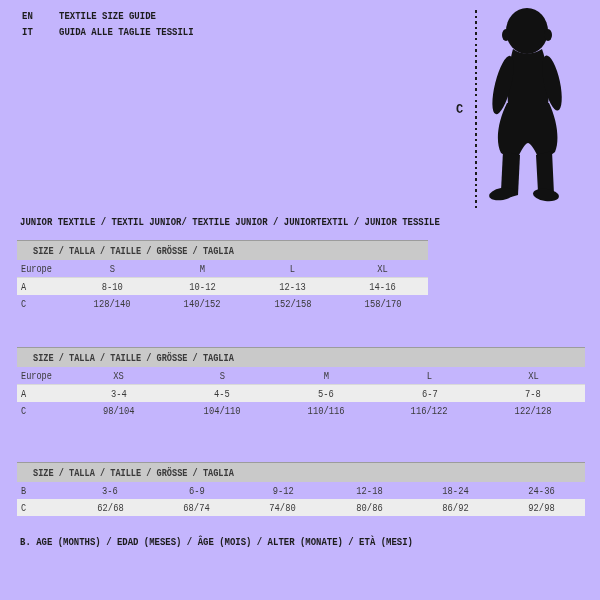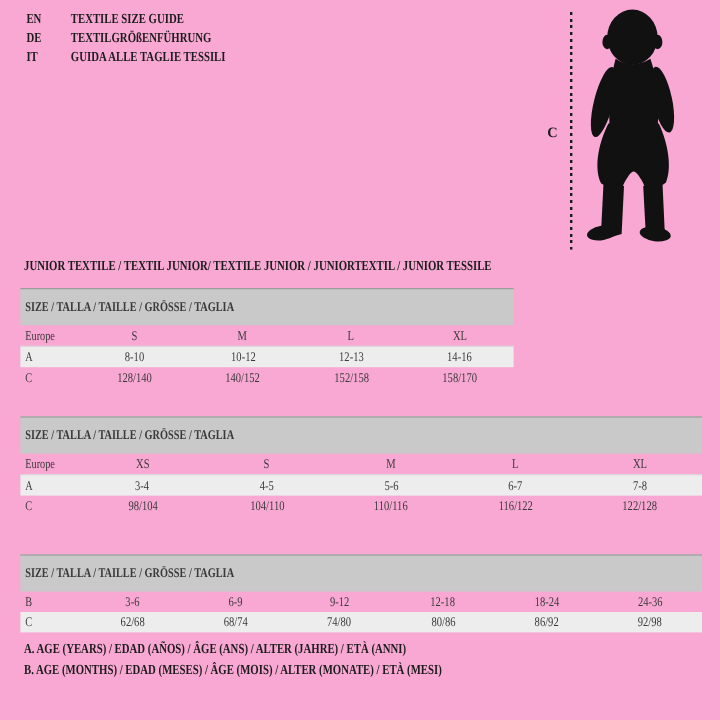--- a/index.html
+++ b/index.html
@@ -1,18 +1,18 @@
 <!DOCTYPE html>
 <html><head>
 <meta charset="utf-8">
 <style>
   html,body{margin:0;padding:0;background:#fff;}
   .page{
-    position:relative;width:600px;height:600px;background:#f9a8d4;overflow:hidden;
-    font-family:Liberation Serif, serif;color:#1c1c1c;
+    position:relative;width:600px;height:600px;background:#c4b5fd;overflow:hidden;
+    font-family:Liberation Mono, monospace;color:#1c1c1c;
   }
   
   .cx{display:inline-block;transform:scaleX(0.78);transform-origin:0 50%;white-space:nowrap;}
   .cxc{display:inline-block;transform:scaleX(0.8);transform-origin:50% 50%;white-space:nowrap;}
 
   
   .langs{position:absolute;left:22px;top:8px;}
   .lang-row{height:16px;line-height:16px;font-size:11.5px;font-weight:bold;}
   .lang-code{display:inline-block;width:37px;}
 
@@ -21,43 +21,40 @@
     background:repeating-linear-gradient(to bottom,#1c1c1c 0 2.5px,transparent 2.5px 5.6px);}
   .measure-c{position:absolute;left:456px;top:103px;font-size:12px;font-weight:bold;}
   .baby{position:absolute;left:481px;top:5px;}
 
   
   .sec-title{position:absolute;left:20px;font-size:11.5px;font-weight:bold;line-height:16px;}
   .sub{font-size:8px;vertical-align:-2px;}
 
   
   .tbl{position:absolute;left:17px;}
-  .bar{box-sizing:border-box;height:31px;background:#c9c9c9;border-top:1px solid #9c9c9c;
-    display:flex;align-items:center;padding-left:4px;font-size:11px;font-weight:bold;color:#3a3a3a;}
+  .bar{box-sizing:border-box;height:20px;background:#c9c9c9;border-top:1px solid #9c9c9c;
+    display:flex;align-items:center;padding-left:16px;font-size:11px;font-weight:bold;color:#3a3a3a;}
   .trow{display:flex;align-items:center;height:17px;font-size:11px;color:#3a3a3a;}
   .trow.alt{background:#ededed;}
   .trow.uline{border-bottom:1px solid #d9d9d9;}
   .lbl{box-sizing:border-box;width:50px;padding-left:4px;flex:none;}
   .cell{flex:1;text-align:center;}
 
   
   .legend{position:absolute;left:20px;top:533px;}
   .legend-row{height:17.5px;line-height:17.5px;font-size:11.5px;font-weight:bold;}
 </style>
 </head>
 <body>
 
 <div class="page">
 
   <div class="langs">
     <div class="lang-row">
       <span class="lang-code"><span class="cx">EN</span></span><span class="cx">TEXTILE SIZE GUIDE</span>
-    </div>
-    <div class="lang-row">
-      <span class="lang-code"><span class="cx">DE</span></span><span class="cx">TEXTILGRÖßENFÜHRUNG</span>
     </div>
     <div class="lang-row">
       <span class="lang-code"><span class="cx">IT</span></span><span class="cx">GUIDA ALLE TAGLIE TESSILI</span>
     </div>
   </div>
 
   <div class="dash-line"></div>
   <div class="measure-c">C</div>
   <svg class="baby" width="88" height="200" viewBox="0 0 88 200">
     <g fill="#111111">
@@ -153,17 +150,16 @@
       <div class="cell"><span class="cxc">62/68</span></div>
       <div class="cell"><span class="cxc">68/74</span></div>
       <div class="cell"><span class="cxc">74/80</span></div>
       <div class="cell"><span class="cxc">80/86</span></div>
       <div class="cell"><span class="cxc">86/92</span></div>
       <div class="cell"><span class="cxc">92/98</span></div>
     </div>
   </div>
 
   <div class="legend">
-    <div class="legend-row"><span class="cx">A. AGE (YEARS) / EDAD (AÑOS) / ÂGE (ANS) / ALTER (JAHRE) / ETÀ (ANNI)</span></div>
     <div class="legend-row"><span class="cx">B. AGE (MONTHS) / EDAD (MESES) / ÂGE (MOIS) / ALTER (MONATE) / ETÀ (MESI)</span></div>
   </div>
 
 </div>
 
 </body></html>

